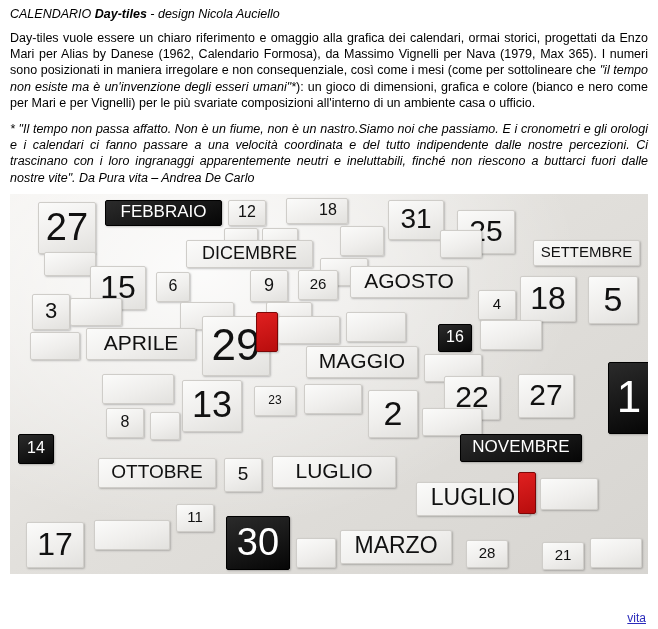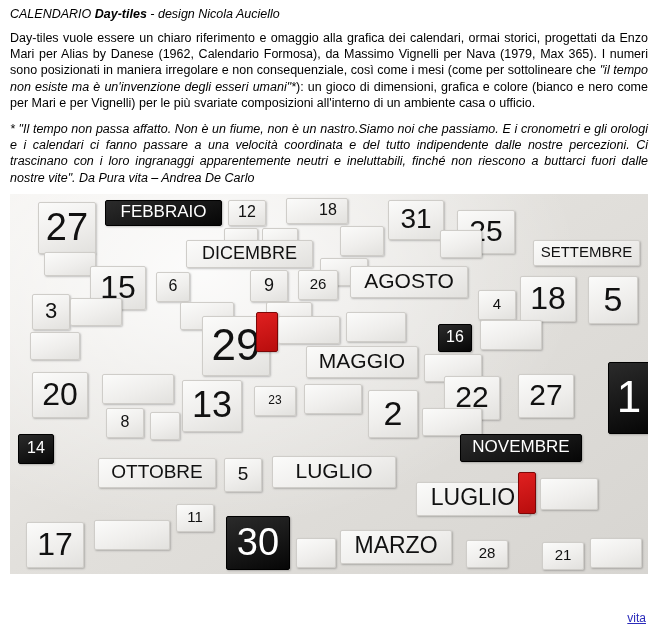--- a/index.html
+++ b/index.html
@@ -194,20 +194,23 @@
       </div>
       <div class="tile blank" style="left: 60px; top: 104px; width: 50px; height: 26px;">
         <span style="font-size: 12px;"></span>
       </div>
       <div class="tile blank" style="left: 170px; top: 108px; width: 52px; height: 26px;">
         <span style="font-size: 12px;"></span>
       </div>
       <div class="tile blank" style="left: 256px; top: 108px; width: 44px; height: 28px;">
         <span style="font-size: 12px;"></span>
       </div>
+      <div class="tile" style="left: 76px; top: 134px; width: 108px; height: 30px;">
+        <span style="font-size: 21px;">APRILE</span>
+      </div>
       <div class="tile" style="left: 192px; top: 122px; width: 66px; height: 58px;">
         <span style="font-size: 44px;">29</span>
       </div>
       <div class="tile red" style="left: 246px; top: 118px; width: 20px; height: 38px;">
         <span style="font-size: 12px;"></span>
       </div>
       <div class="tile dark" style="left: 428px; top: 130px; width: 32px; height: 26px;">
         <span style="font-size: 16px;">16</span>
       </div>
       <div class="tile blank" style="left: 268px; top: 122px; width: 60px; height: 26px;">
@@ -220,23 +223,20 @@
         <span style="font-size: 12px;"></span>
       </div>
       <div class="tile" style="left: 296px; top: 152px; width: 110px; height: 30px;">
         <span style="font-size: 21px;">MAGGIO</span>
       </div>
       <div class="tile blank" style="left: 20px; top: 138px; width: 48px; height: 26px;">
         <span style="font-size: 12px;"></span>
       </div>
       <div class="tile blank" style="left: 414px; top: 160px; width: 56px; height: 26px;">
         <span style="font-size: 12px;"></span>
-      </div>
-      <div class="tile" style="left: 22px; top: 178px; width: 54px; height: 44px;">
-        <span style="font-size: 32px;">20</span>
       </div>
       <div class="tile" style="left: 172px; top: 186px; width: 58px; height: 50px;">
         <span style="font-size: 36px;">13</span>
       </div>
       <div class="tile" style="left: 244px; top: 192px; width: 40px; height: 28px;">
         <span style="font-size: 12px;">23</span>
       </div>
       <div class="tile" style="left: 434px; top: 182px; width: 54px; height: 42px;">
         <span style="font-size: 30px;">22</span>
       </div>

